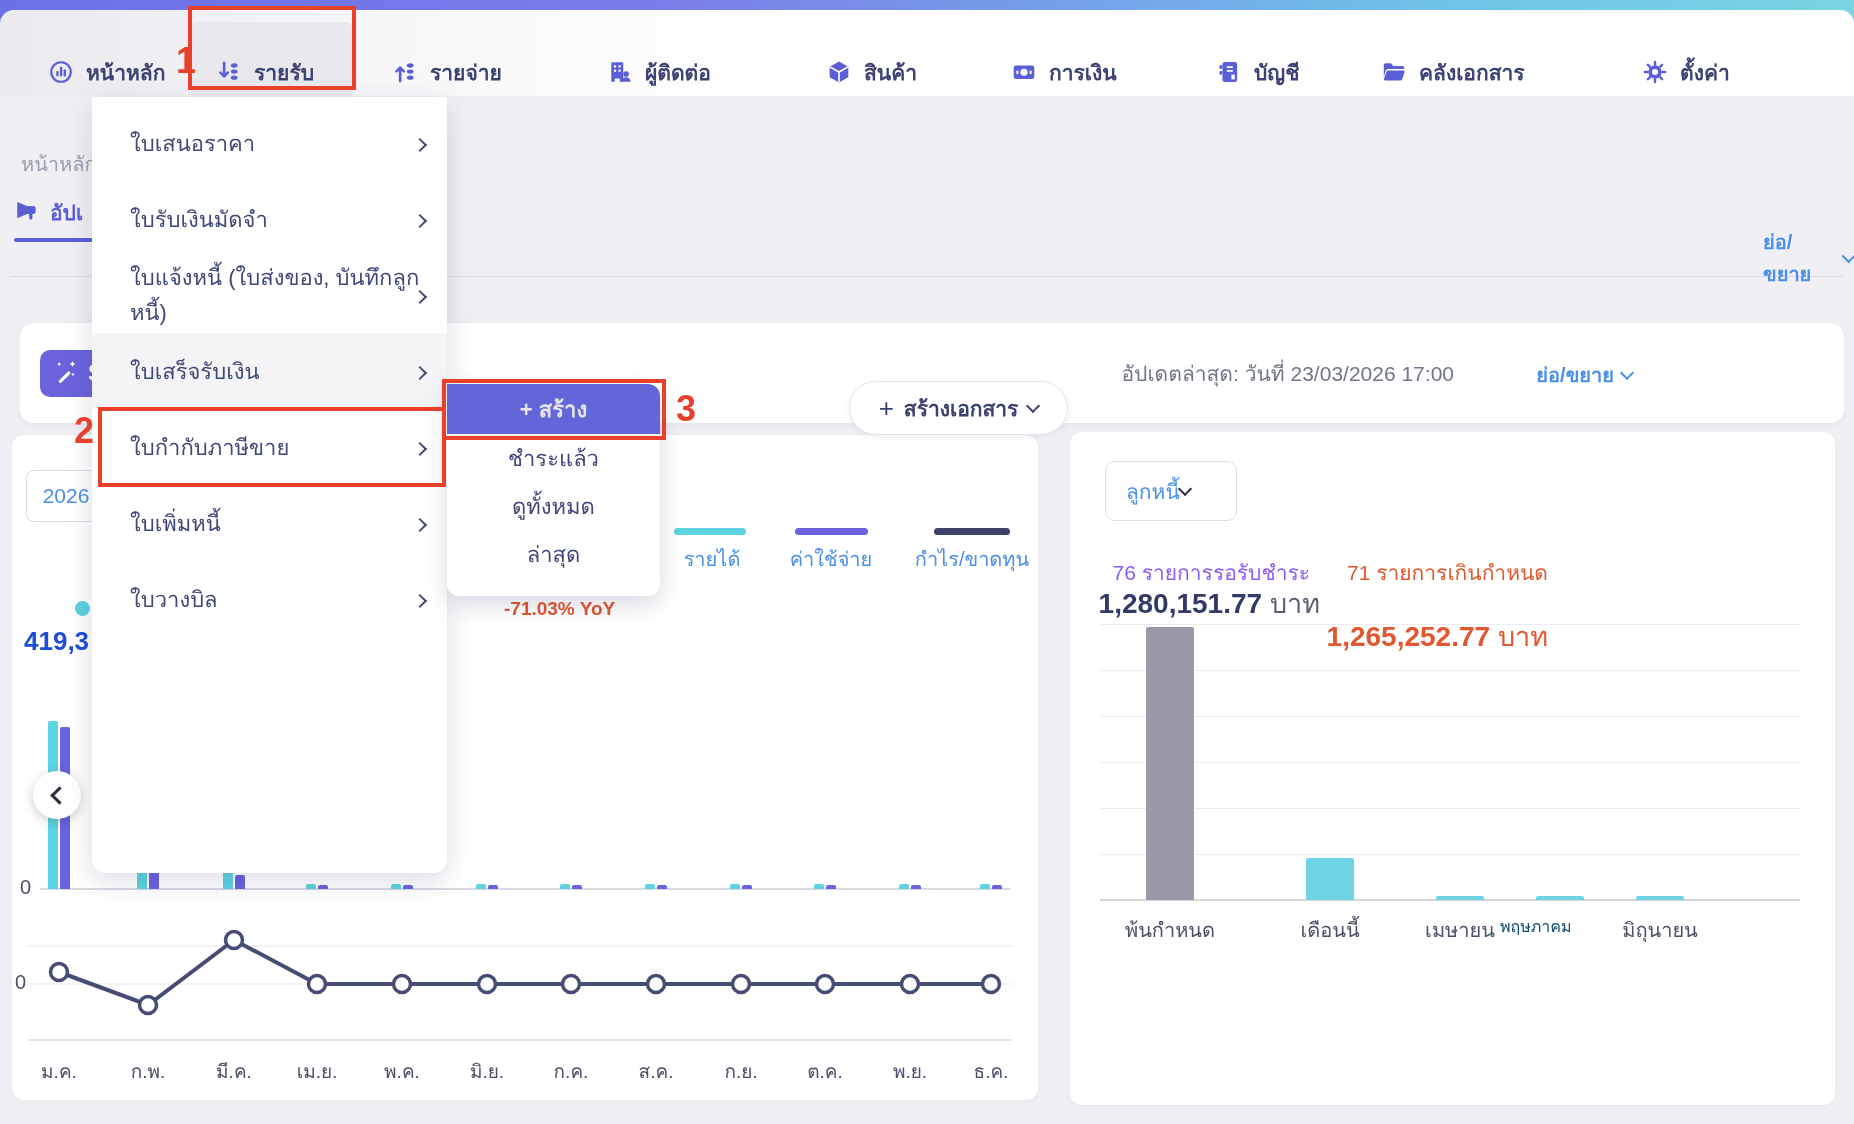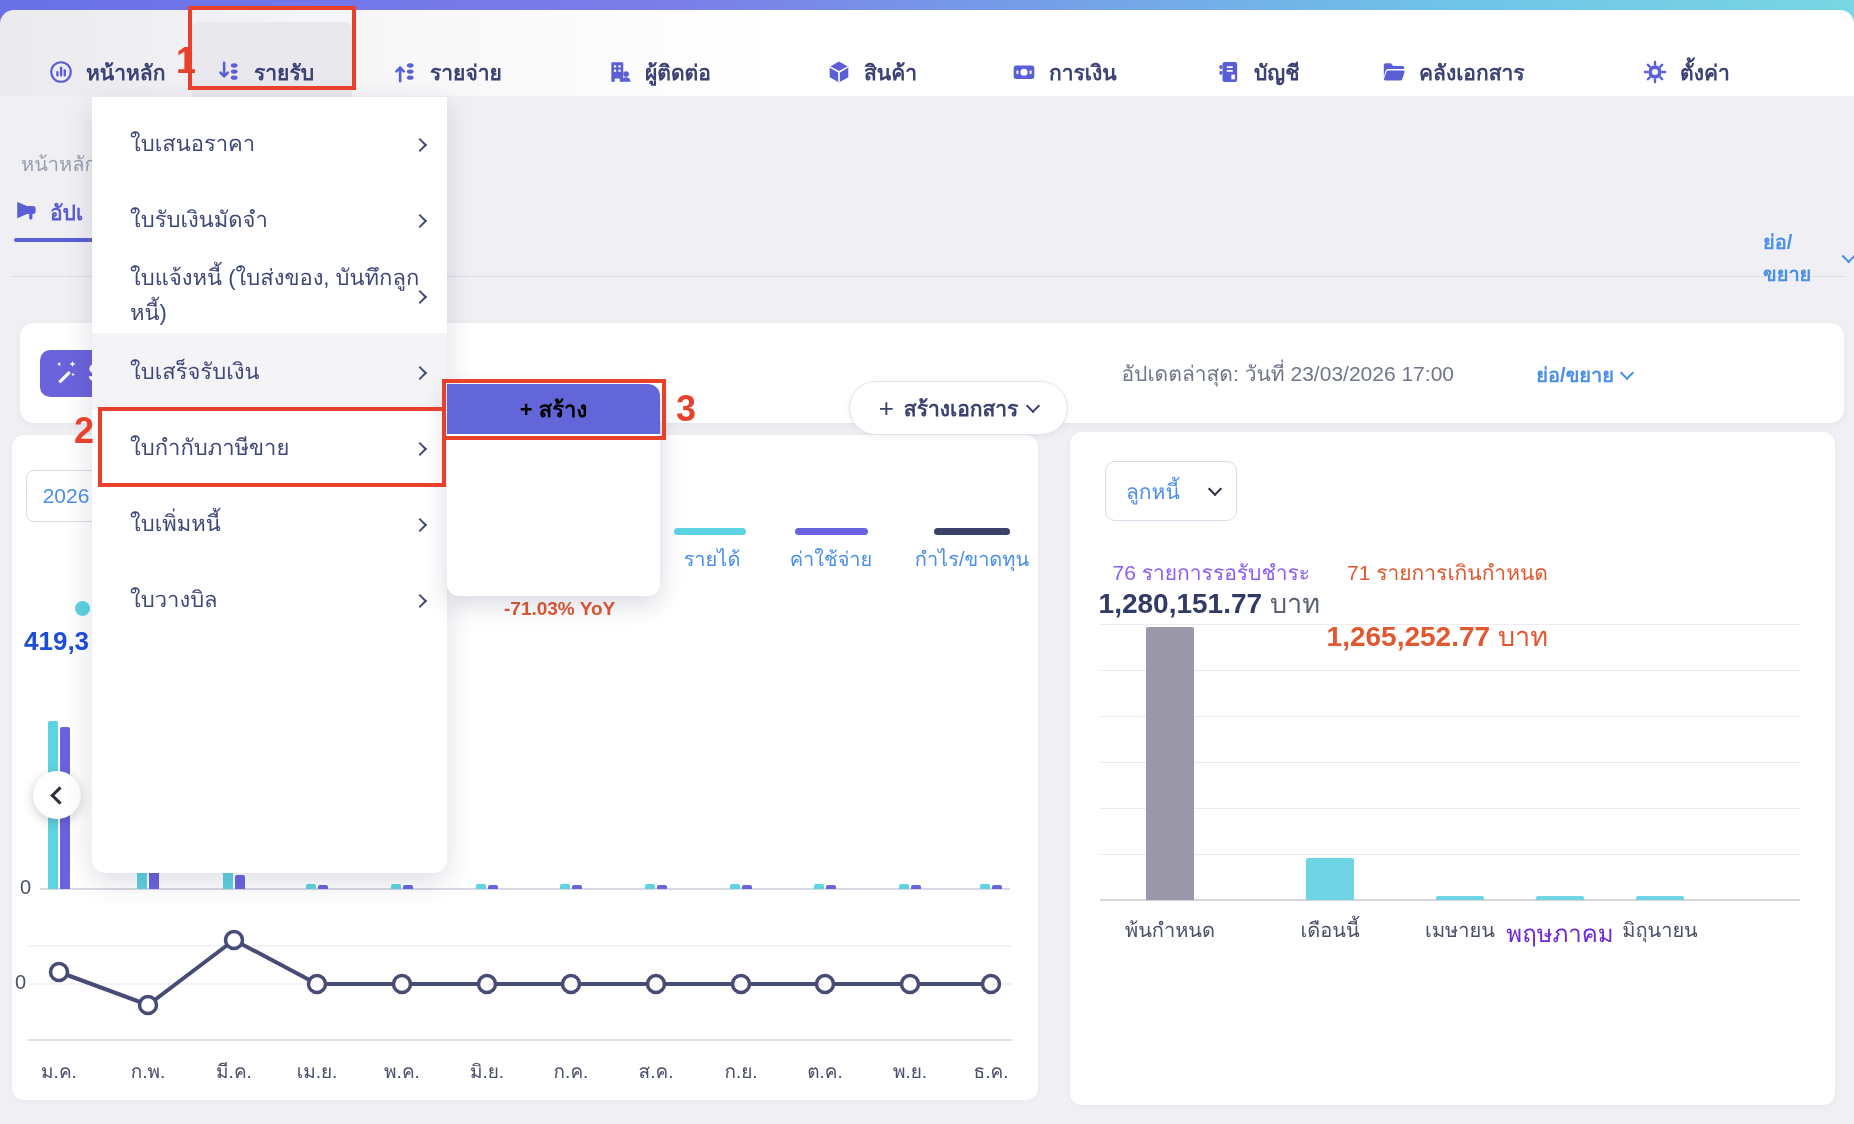--- a/index.html
+++ b/index.html
@@ -51,21 +51,21 @@
   .menu-row .row-ico { color:#5b5fd6; margin-right:16px; display:flex; }
   .chev-r { display:inline-block; width:10px; height:10px; border-top:2.5px solid #454c7a;
     border-right:2.5px solid #454c7a; transform:rotate(45deg); }
   .chev-d { display:inline-block; width:10px; height:10px; border-top:2.5px solid currentColor;
     border-right:2.5px solid currentColor; transform:rotate(135deg); margin-top:-4px; }
 
   
   .submenu-panel { position:absolute; left:447px; top:384px; width:213px; height:212px; background:#fff;
     border-radius:0 12px 12px 12px; box-shadow:0 8px 24px rgba(40,45,90,.18); z-index:10; }
   .submenu-create { height:50px; background:#6366d9; border-radius:0 12px 0 0; display:flex; align-items:center;
-    justify-content:center; color:#000000; font-size:22px; font-weight:700; cursor:pointer; }
+    justify-content:center; color:#e5e5e5; font-size:22px; font-weight:700; cursor:pointer; }
   .submenu-item { height:48px; display:flex; align-items:center; justify-content:center;
     font-size:22px; color:#3f4878; cursor:pointer; }
 
   
   .section-title { position:absolute; left:13px; top:454px; font-size:27px; font-weight:800; color:#323a66; }
   .chart-card { position:absolute; left:12px; top:435px; width:1026px; height:665px; background:#fff;
     border-radius:12px; box-shadow:0 1px 5px rgba(50,55,100,.05); z-index:1; }
   .year-chip { position:absolute; left:14px; top:35px; width:80px; height:52px; border:1.5px solid #d9dce8;
     border-radius:8px; display:flex; align-items:center; justify-content:center;
     color:#4a8fe8; font-size:21px; cursor:pointer; background:#fff; }
@@ -89,21 +89,21 @@
     border:1px solid #e2e4ec; border-radius:27px; box-shadow:0 2px 6px rgba(50,55,100,.07); z-index:3;
     display:flex; align-items:center; justify-content:center; gap:10px; color:#3a4170; font-size:21px;
     font-weight:700; cursor:pointer; }
   .recv-title { position:absolute; left:1088px; top:388px; font-size:25px; font-weight:800; color:#323a66; }
   .help-badge { position:absolute; left:1315px; top:394px; width:22px; height:22px; border-radius:50%;
     background:#c3c7d2; color:#fff; font-size:14px; font-weight:700; display:flex; align-items:center;
     justify-content:center; cursor:pointer; }
   .recv-card { position:absolute; left:1070px; top:432px; width:765px; height:673px; background:#fff;
     border-radius:12px; box-shadow:0 1px 5px rgba(50,55,100,.05); z-index:1; }
   .debtor-select { position:absolute; left:35px; top:29px; width:132px; height:60px; border:1.5px solid #d9dce8;
-    border-radius:10px; background:#fff; display:flex; align-items:center; justify-content:space-between;
+    border-radius:10px; background:#fff; display:flex; align-items:center; 
     padding:0 16px 0 20px; cursor:pointer; color:#4a8fe8; font-size:21px; }
   .stat-count { position:absolute; top:124px; width:210px; text-align:right; font-size:21px; }
   .stat-amount { position:absolute; top:150px; width:230px; text-align:right; font-size:28px; font-weight:800; }
   .stat-amount .cur { font-size:27px; font-weight:400; }
   .grid-line { position:absolute; height:1px; background:#ebebf0; }
 </style>
 </head>
 <body>
 
 <div id="screen">
@@ -343,20 +343,25 @@
         <span class="chev"><span class="chev-r"></span></span>
       </div>
       <div class="menu-row">
         <span>ใบวางบิล</span>
         <span class="chev"><span class="chev-r"></span></span>
       </div>
     </div>
 
   <div class="submenu-panel">
     <div class="submenu-create">+ สร้าง</div>
+    <div id="submenu-items">
+        <div class="submenu-item">ชำระแล้ว</div>
+        <div class="submenu-item">ดูทั้งหมด</div>
+        <div class="submenu-item">ล่าสุด</div>
+      </div>
   </div>
 
   <div class="red-box" style="left:188px;top:6px;width:168px;height:84px;"></div>
   <div class="red-box" style="left:98px;top:407px;width:348px;height:80px;"></div>
   <div class="red-box" style="left:442px;top:379px;width:224px;height:61px;"></div>
   <div class="red-digit" style="left:176px;top:40px;">1</div>
   <div class="red-digit" style="left:74px;top:410px;">2</div>
   <div class="red-digit" style="left:676px;top:388px;">3</div>
 
 <div class="axis-line" style="left: 40px; top: 888px; width: 970px; height: 2px; z-index: 1; position: absolute;"></div>
@@ -423,16 +428,16 @@
     <div class="grid-line" style="left: 1100px; top: 808px; width: 700px; z-index: 1; position: absolute;"></div>
     <div class="grid-line" style="left: 1100px; top: 854px; width: 700px; z-index: 1; position: absolute;"></div>
     <div class="axis-line" style="left: 1100px; top: 899px; width: 700px; height: 2px; background: rgb(214, 214, 222); z-index: 1; position: absolute;"></div>
     <div class="bar" style="left: 1146px; top: 627px; width: 48px; height: 273px; background: rgb(155, 152, 169); z-index: 1; position: absolute;"></div>
     <div style="left: 1110px; top: 914px; width: 120px; text-align: center; font-size: 20px; color: rgb(74, 80, 104); z-index: 1; position: absolute;">พ้นกำหนด</div>
     <div class="bar" style="left: 1306px; top: 858px; width: 48px; height: 42px; background: rgb(111, 212, 228); z-index: 1; position: absolute;"></div>
     <div style="left: 1270px; top: 914px; width: 120px; text-align: center; font-size: 20px; color: rgb(74, 80, 104); z-index: 1; position: absolute;">เดือนนี้</div>
     <div class="bar" style="left: 1436px; top: 896px; width: 48px; height: 4px; background: rgb(111, 212, 228); z-index: 1; position: absolute;"></div>
     <div style="left: 1400px; top: 914px; width: 120px; text-align: center; font-size: 20px; color: rgb(74, 80, 104); z-index: 1; position: absolute;">เมษายน</div>
     <div class="bar" style="left: 1536px; top: 896px; width: 48px; height: 4px; background: rgb(111, 212, 228); z-index: 1; position: absolute;"></div>
-    <div style="left: 1500px; top: 914px; width: 120px; text-align: center; font-size: 24px; color: #6d28d9; z-index: 1; position: absolute;">พฤษภาคม</div>
+    <div style="left: 1500px; top: 914px; width: 120px; font-size: 16px; color: #0c4a6e; z-index: 1; position: absolute;">พฤษภาคม</div>
     <div class="bar" style="left: 1636px; top: 896px; width: 48px; height: 4px; background: rgb(111, 212, 228); z-index: 1; position: absolute;"></div>
     <div style="left: 1600px; top: 914px; width: 120px; text-align: center; font-size: 20px; color: rgb(74, 80, 104); z-index: 1; position: absolute;">มิถุนายน</div>
   </div>
 
 </body></html>

